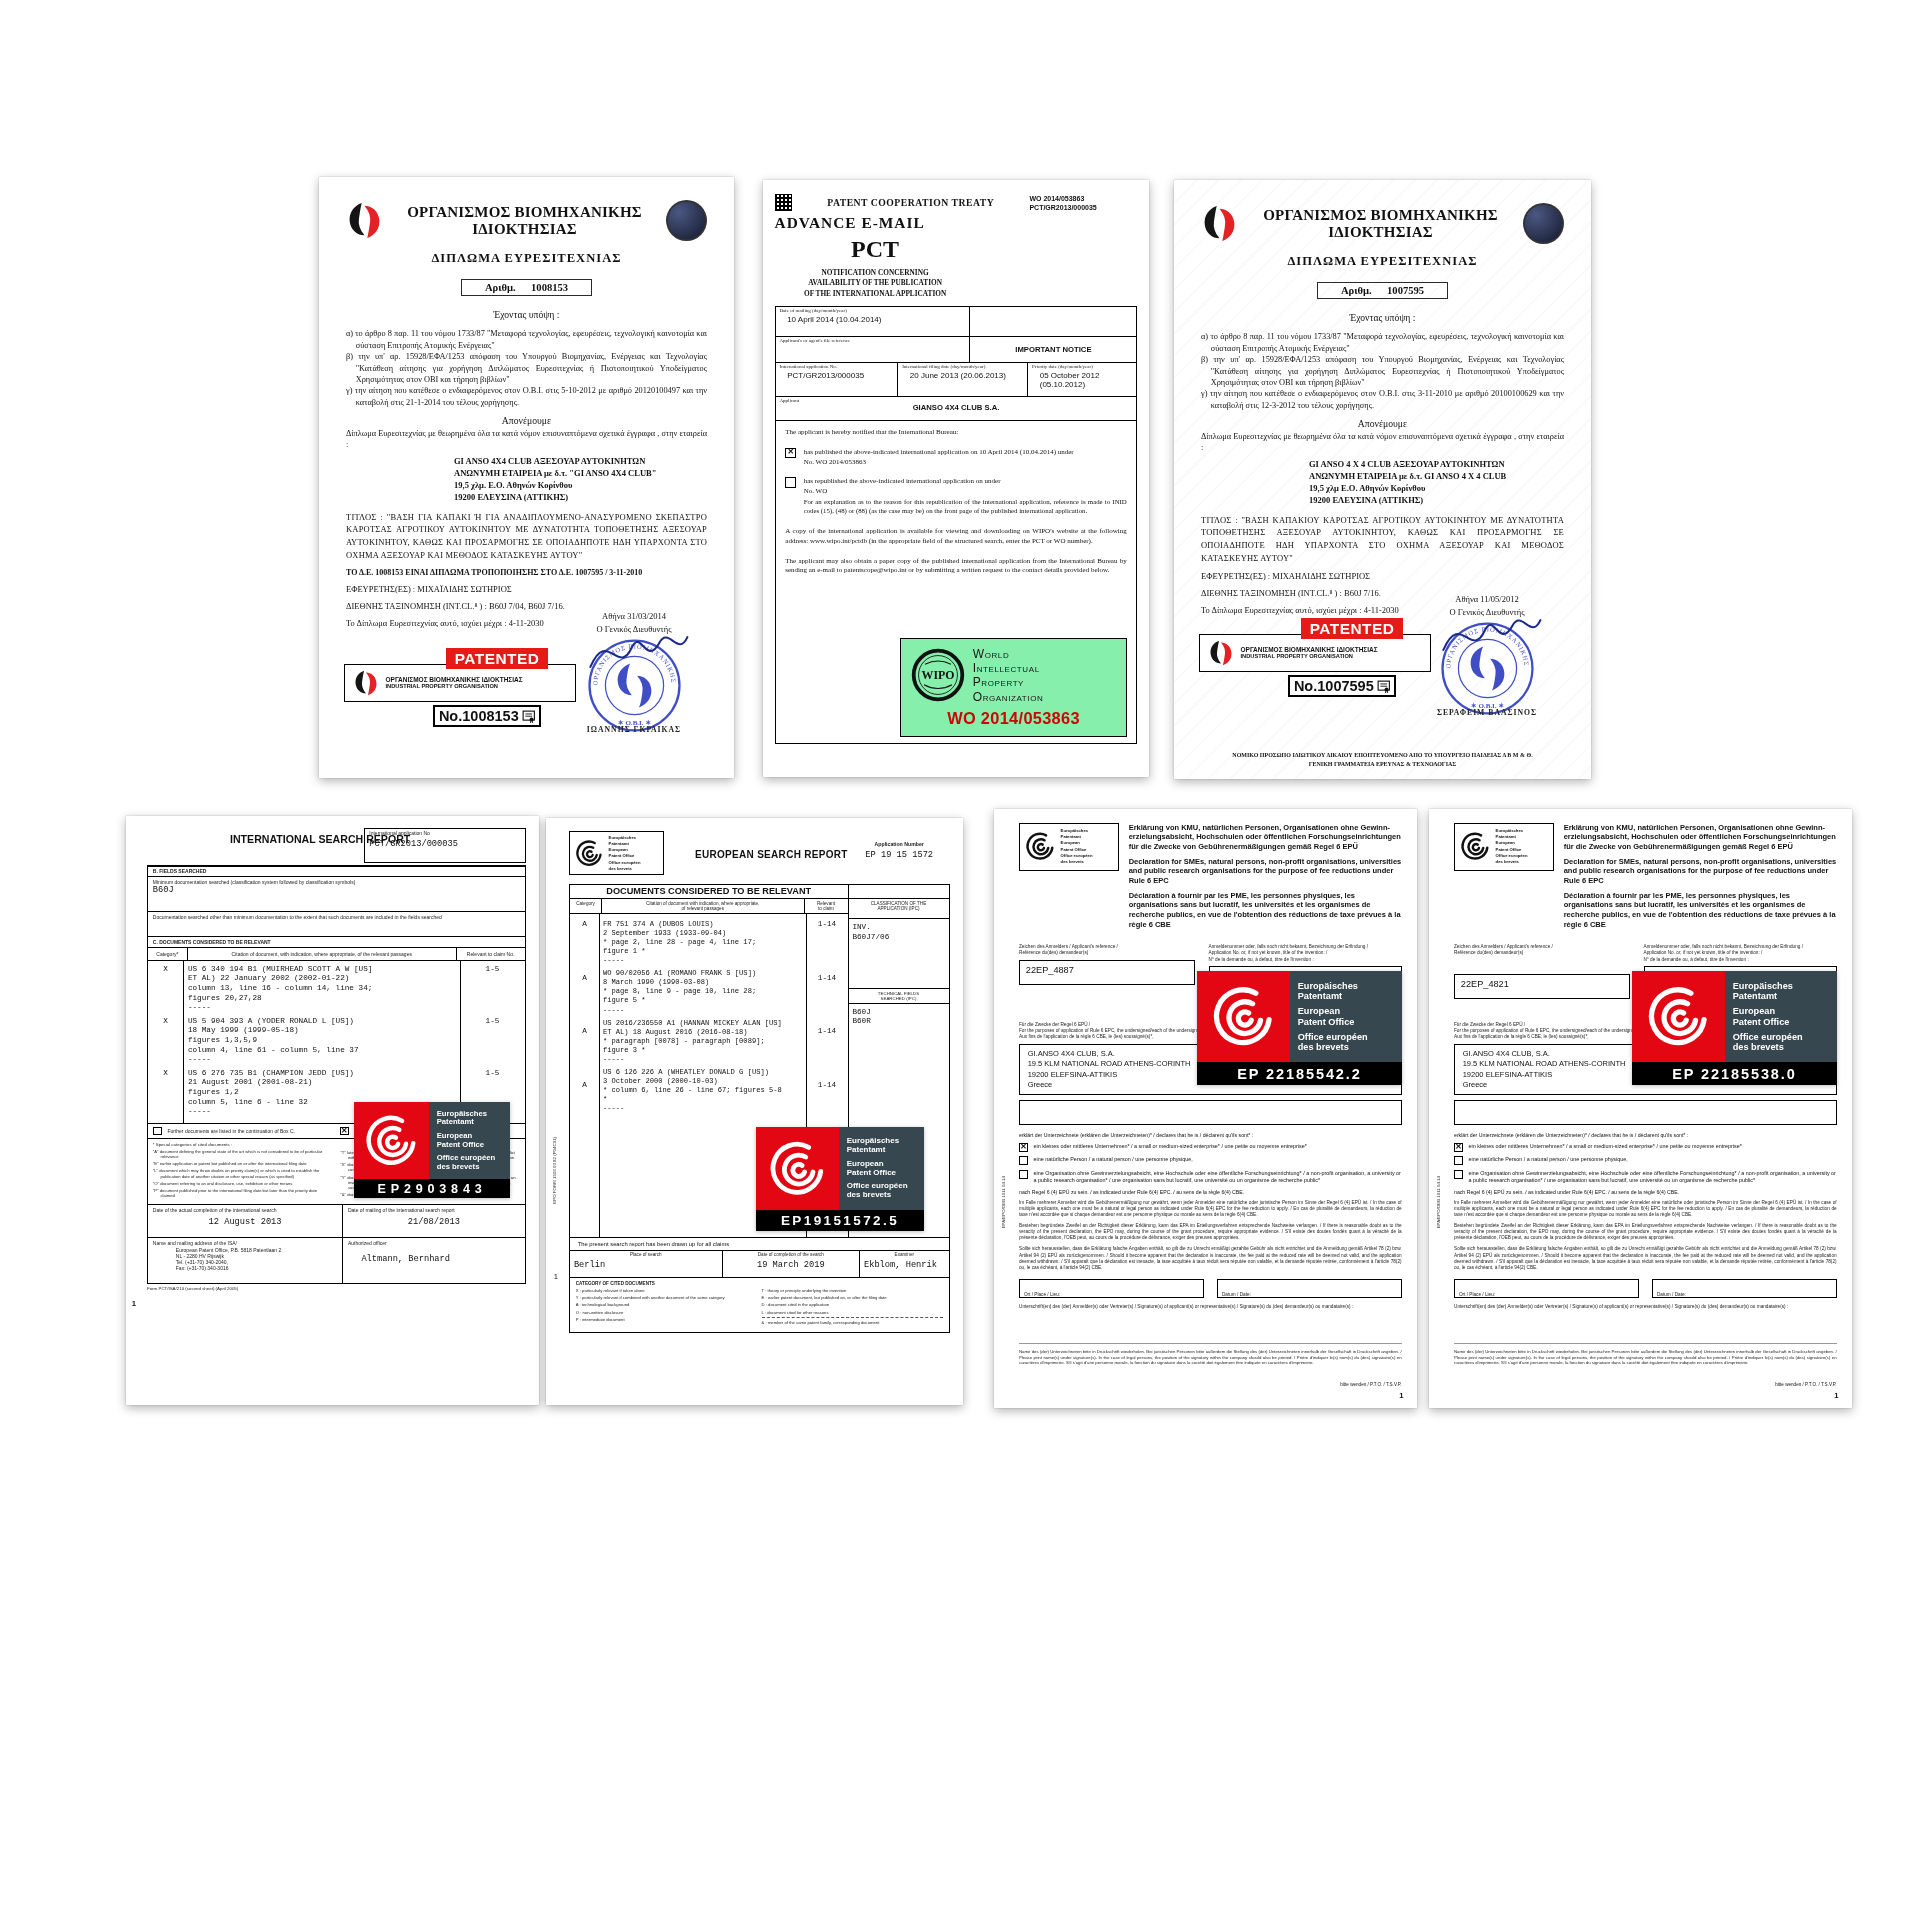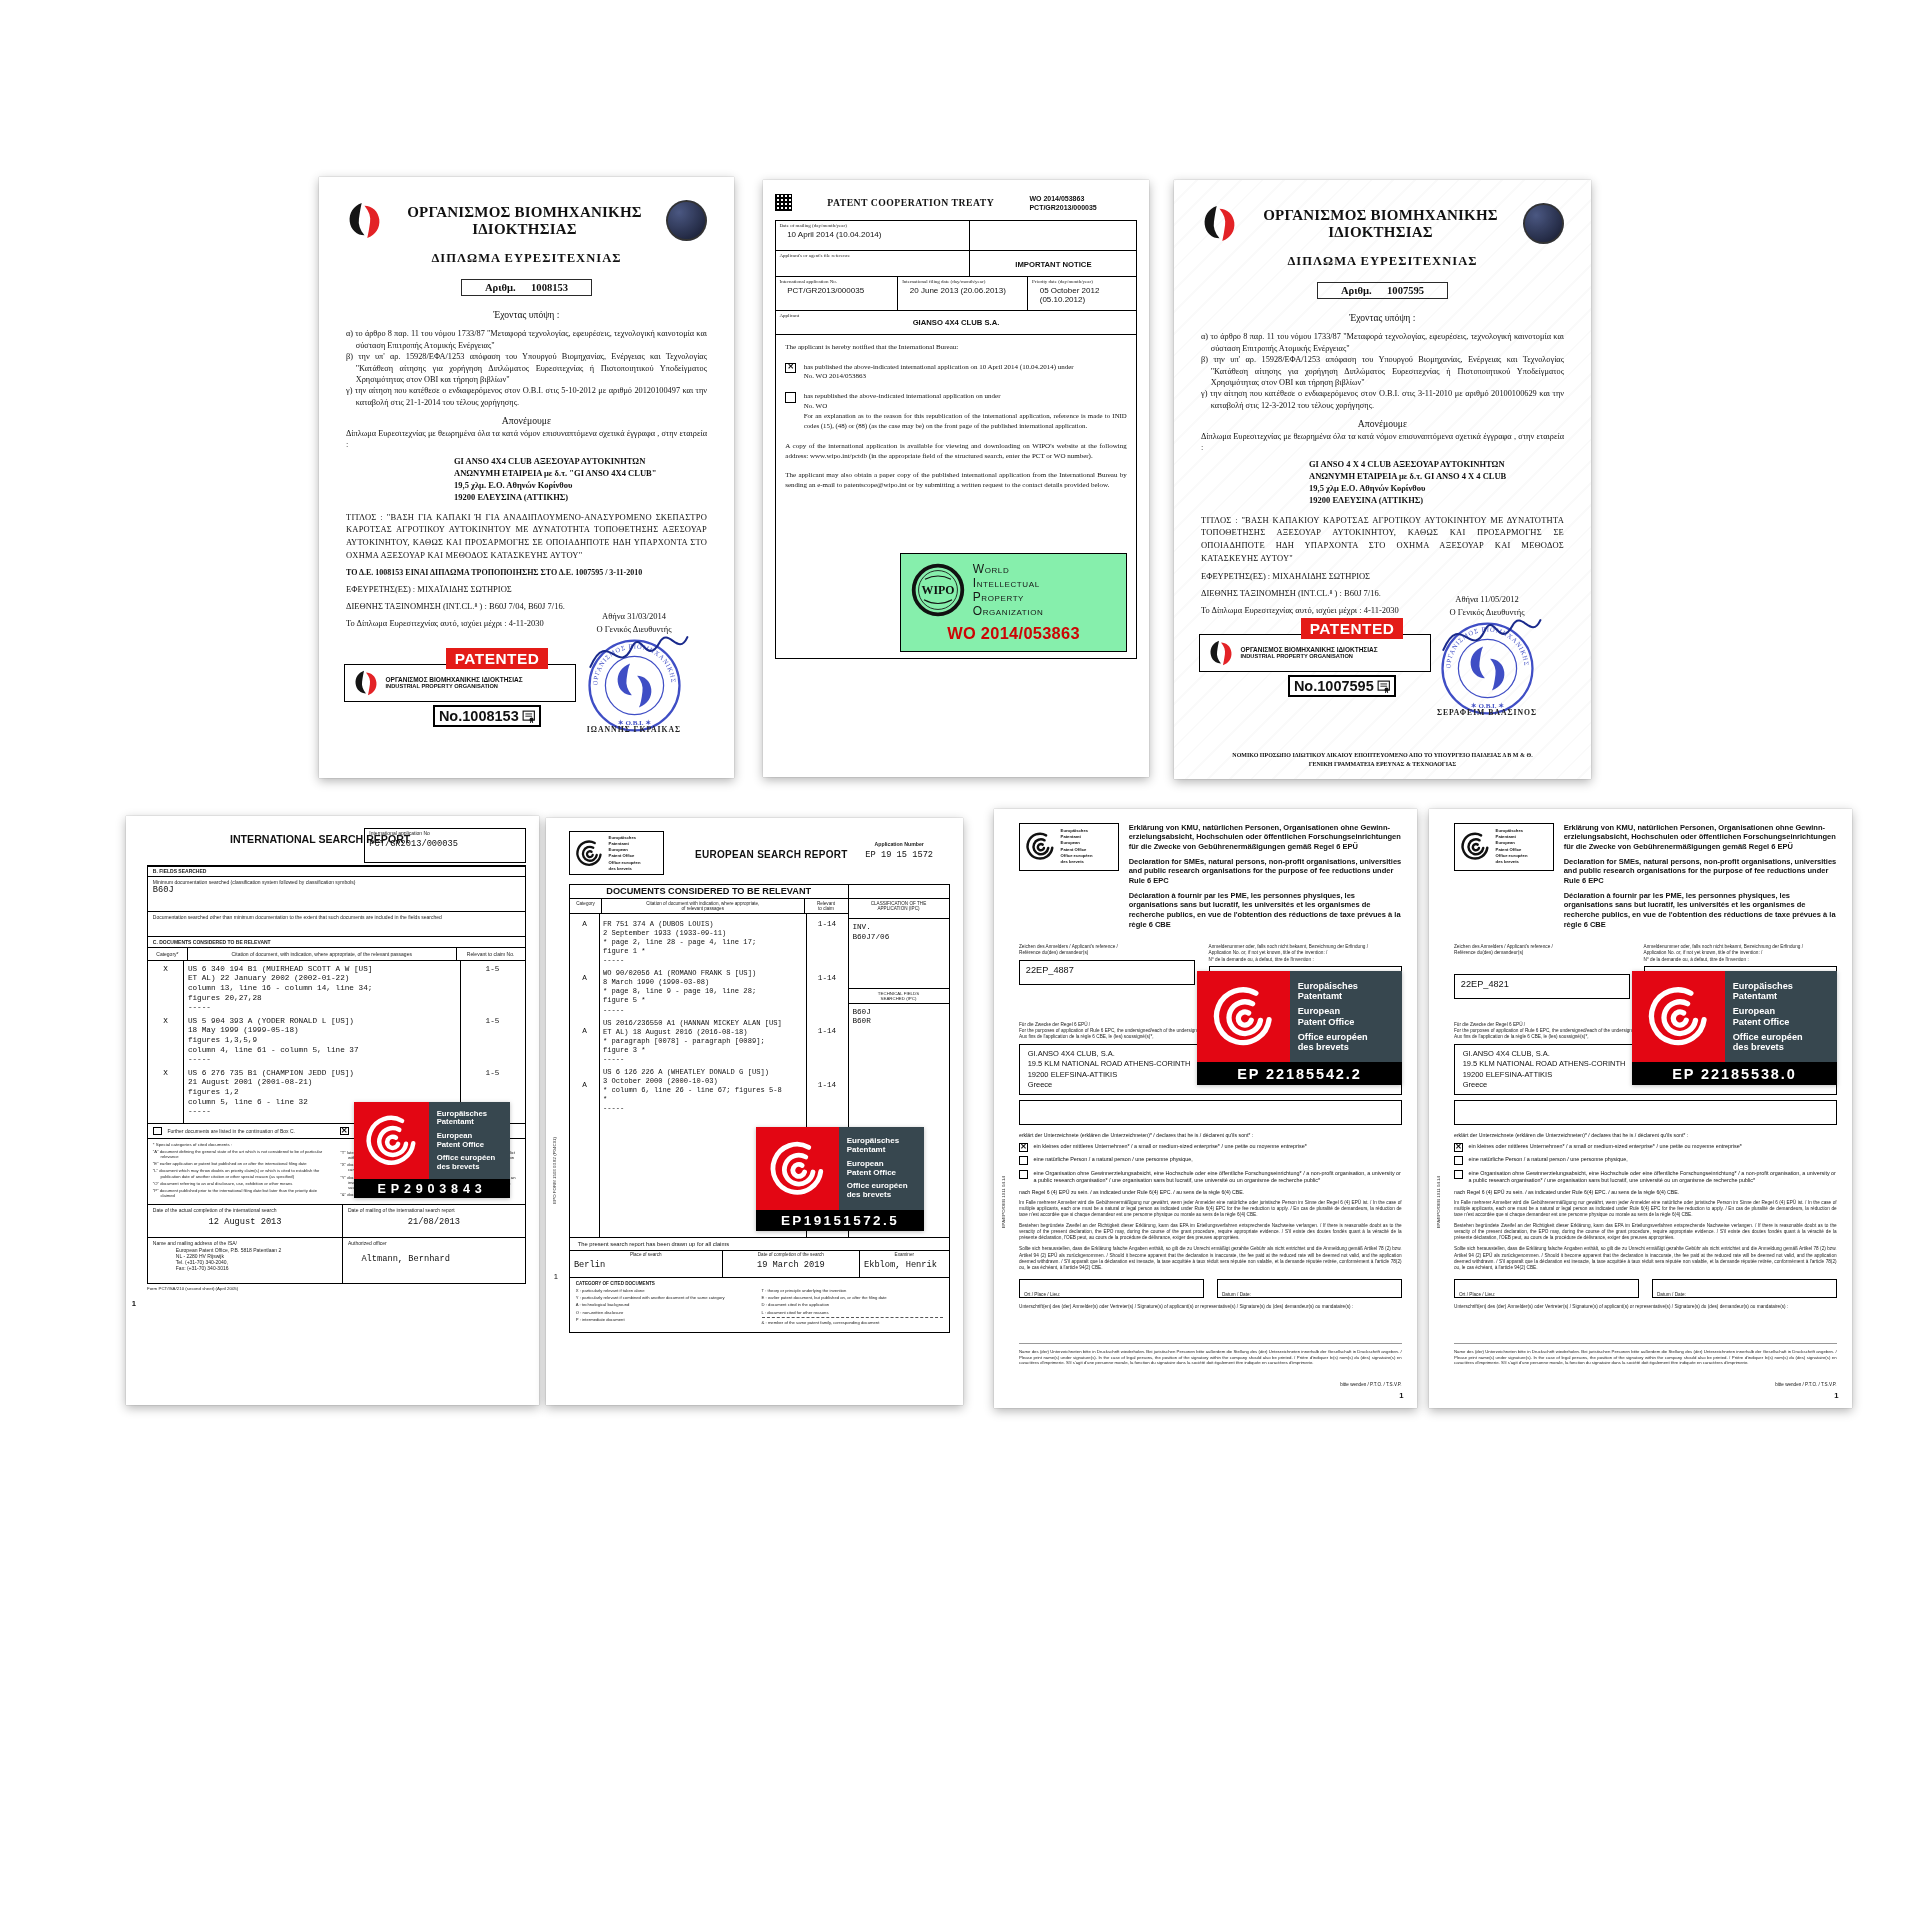--- a/index.html
+++ b/index.html
@@ -210,20 +210,29 @@
   <div class="doc p2" style="left:763px;top:180px;width:386px;height:597px;">
     <div class="p2-top">
       <div class="qr"></div>
       <div class="p2-title">PATENT COOPERATION TREATY</div>
       <div class="p2-refs">
         <div>WO 2014/053863</div>
         <div>PCT/GR2013/000035</div>
       </div>
     </div>
     <div class="p2-mid">
+      <div style="width:201px;">
+        <div class="p2-advance">ADVANCE E-MAIL</div>
+        <div class="p2-pct">PCT</div>
+        <div class="p2-notif">
+          <div>NOTIFICATION CONCERNING</div>
+          <div>AVAILABILITY OF THE PUBLICATION</div>
+          <div>OF THE INTERNATIONAL APPLICATION</div>
+        </div>
+      </div>
     </div>
     <div class="p2-grid">
       <div class="p2row">
         <div class="p2cell" style="width:54%;border-right:1.4px solid #000;height:29px;">
           <div class="lbl">Date of mailing (day/month/year)</div>
           <div class="p2val">10 April 2014 (10.04.2014)</div>
         </div>
         <div class="p2cell" style="flex:1;"></div>
       </div>
       <div class="p2row">
@@ -520,21 +529,21 @@
           </div>
           <div style="display:flex;">
             <div style="width:29px;border-right:1px solid #000;">
               <div class="mono8 c" style="padding-top:5.8px;">A</div>
               <div class="mono8 c" style="padding-top:44px;">A</div>
               <div class="mono8 c" style="padding-top:44px;">A</div>
               <div class="mono8 c" style="padding-top:44px;">A</div>
             </div>
             <div style="flex:1;border-right:1px solid #000;padding:5.8px 2.9px 0;">
               <div class="pre" style="font:7.1px/1.28 'Liberation Mono','DejaVu Sans Mono',monospace;">FR 751 374 A (DUBOS LOUIS)
-2 September 1933 (1933-09-11)
+2 September 1933 (1933-09-04)
 * page 2, line 28 - page 4, line 17;
 figure 1 *
 -----</div>
               <div class="pre" style="font:7.1px/1.28 'Liberation Mono','DejaVu Sans Mono',monospace;margin-top:3.9px;">WO 90/02056 A1 (ROMANO FRANK S [US])
 8 March 1990 (1990-03-08)
 * page 8, line 9 - page 10, line 28;
 figure 5 *
 -----</div>
               <div class="pre" style="font:7.1px/1.28 'Liberation Mono','DejaVu Sans Mono',monospace;margin-top:3.9px;">US 2016/236550 A1 (HANNAN MICKEY ALAN [US]
 ET AL) 18 August 2016 (2016-08-18)

